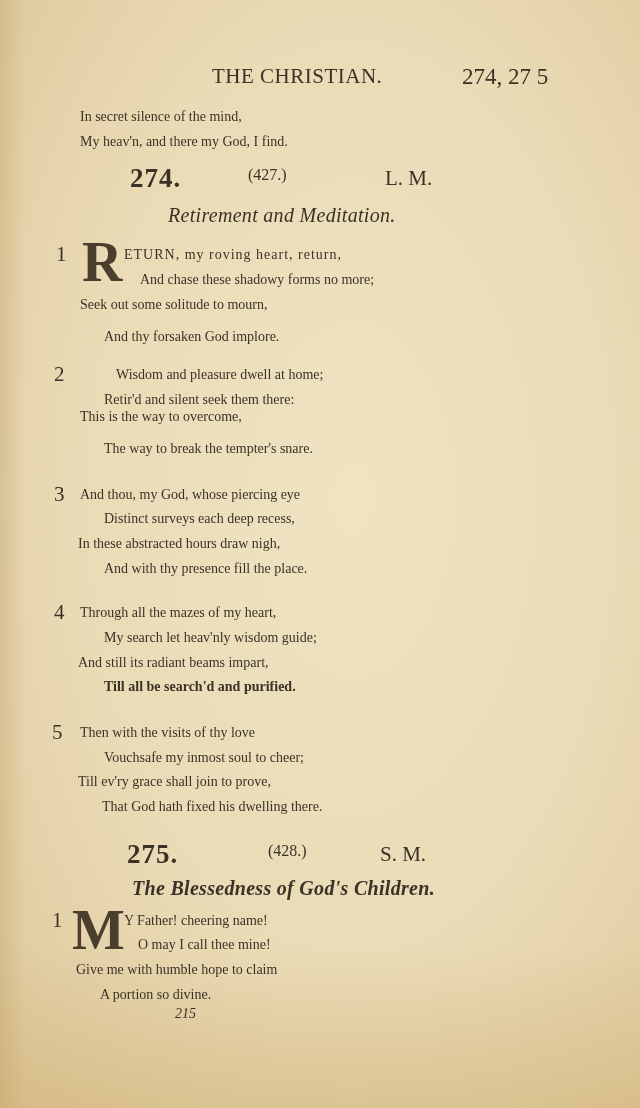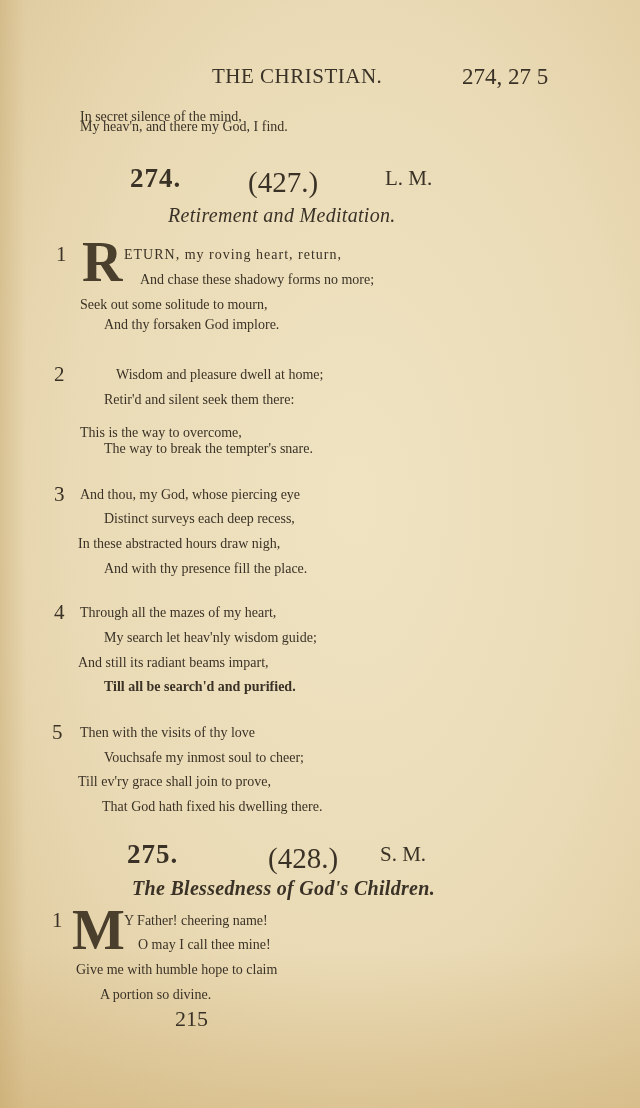--- a/index.html
+++ b/index.html
@@ -15,59 +15,59 @@
   }
   .page-edge-bottom {
     position:absolute; left:0; bottom:0; width:640px; height:160px;
     background: linear-gradient(to top, rgba(200,165,100,0.35), rgba(200,165,100,0));
   }
   .abs { position:absolute; white-space:nowrap; }
   .running-title { left:212px; top:64px; font-size:21px; letter-spacing:0.5px; }
   .running-nums { left:462px; top:64px; font-size:23px; }
   .line { font-size:14px; line-height:25px; }
   .hymn-num { font-size:27px; font-weight:bold; letter-spacing:1px; }
-  .hymn-ref { font-size:29px;text-align:right; }
+  .hymn-ref { font-size:16px;text-align:right; }
   .hymn-meter { font-size:21px; }
   .subtitle { font-size:20px; font-style:italic; letter-spacing:0.3px; }
   .verse-num { font-size:21px; }
   .dropcap {
     font-size:56px; font-weight:bold; line-height:48px; color:#4a3f2c;
     font-family: "Liberation Serif", serif;
   }
   .small-caps { letter-spacing:1px; }
-  .folio { font-size:22px; }
+  .folio { font-size:14px;font-style:italic; }
 </style>
 </head>
 <body>
 
 <div class="page-edge-left"></div>
 <div class="page-edge-bottom"></div>
 
 <div class="abs running-title">THE CHRISTIAN.</div>
 <div class="abs running-nums">274, 27 5</div>
 
 <div class="abs line" style="left:80px; top:104px;">In secret silence of the mind,</div>
-<div class="abs line" style="left:80px; top:114px;text-align:right;">My heav'n, and there my God, I find.</div>
+<div class="abs line" style="left:80px; top:129px;text-align:right;">My heav'n, and there my God, I find.</div>
 
 <div class="abs hymn-num" style="left:130px; top:163px;">274.</div>
 <div class="abs hymn-ref" style="left:248px; top:166px;">(427.)</div>
 <div class="abs hymn-meter" style="left:385px; top:166px;">L. M.</div>
 <div class="abs subtitle" style="left:168px; top:204px;">Retirement and Meditation.</div>
 
 <div class="abs verse-num" style="left:56px; top:242px;">1</div>
 <div class="abs dropcap" style="left:82px; top:238px;">R</div>
 <div class="abs line small-caps" style="left:124px; top:242px;">ETURN, my roving heart, return,</div>
 <div class="abs line" style="left:140px; top:267px;">And chase these shadowy forms no more;</div>
 <div class="abs line" style="left:80px; top:292px;">Seek out some solitude to mourn,</div>
-<div class="abs line" style="left:104px; top:312px;text-align:right;">And thy forsaken God implore.</div>
+<div class="abs line" style="left:104px; top:324px;text-align:right;">And thy forsaken God implore.</div>
 
 <div class="abs verse-num" style="left:54px; top:362px;">2</div>
 <div class="abs line" style="left:80px; top:362px;margin-left:36px;">Wisdom and pleasure dwell at home;</div>
 <div class="abs line" style="left:104px; top:387px;">Retir'd and silent seek them there:</div>
-<div class="abs line" style="left:80px; top:420px;">This is the way to overcome,</div>
+<div class="abs line" style="left:80px; top:404px;">This is the way to overcome,</div>
 <div class="abs line" style="left:104px; top:436px;">The way to break the tempter's snare.</div>
 
 <div class="abs verse-num" style="left:54px; top:482px;">3</div>
 <div class="abs line" style="left:80px; top:482px;">And thou, my God, whose piercing eye</div>
 <div class="abs line" style="left:104px; top:506px;">Distinct surveys each deep recess,</div>
 <div class="abs line" style="left:78px; top:531px;">In these abstracted hours draw nigh,</div>
 <div class="abs line" style="left:104px; top:556px;">And with thy presence fill the place.</div>
 
 <div class="abs verse-num" style="left:54px; top:600px;">4</div>
 <div class="abs line" style="left:80px; top:600px;">Through all the mazes of my heart,</div>

